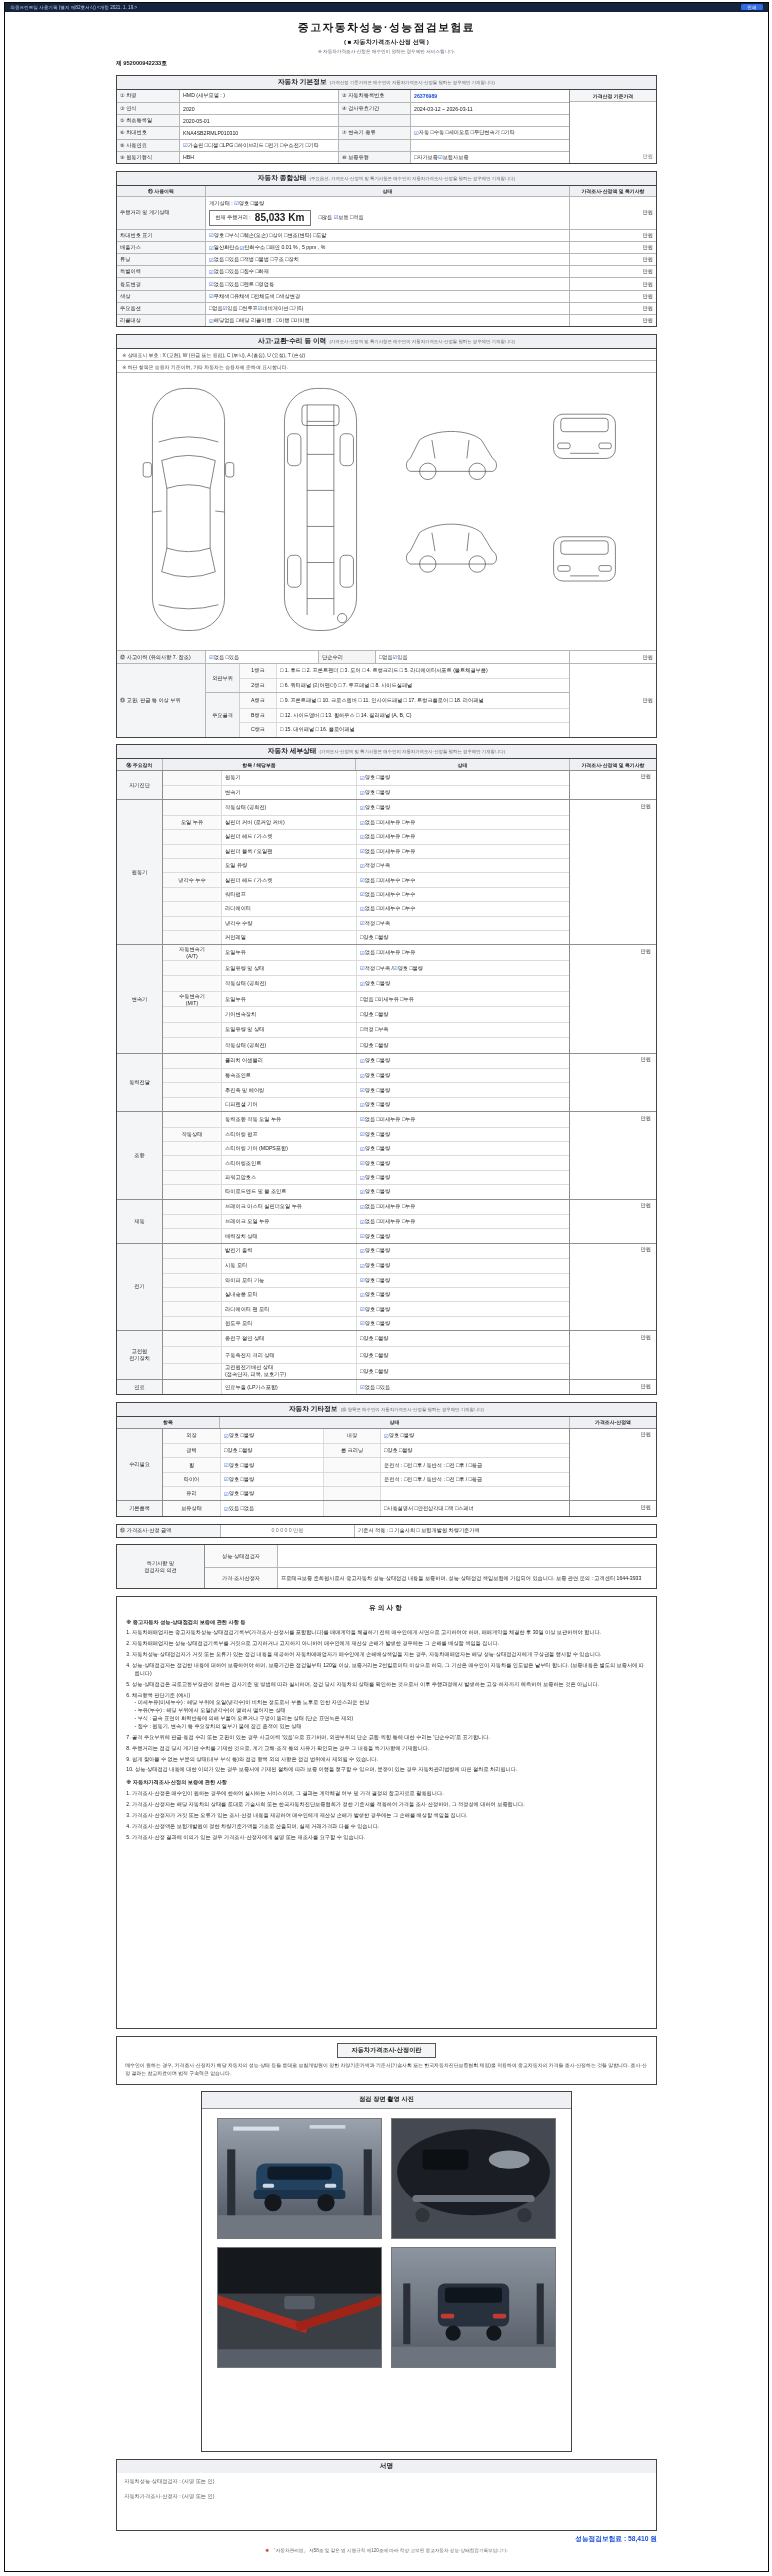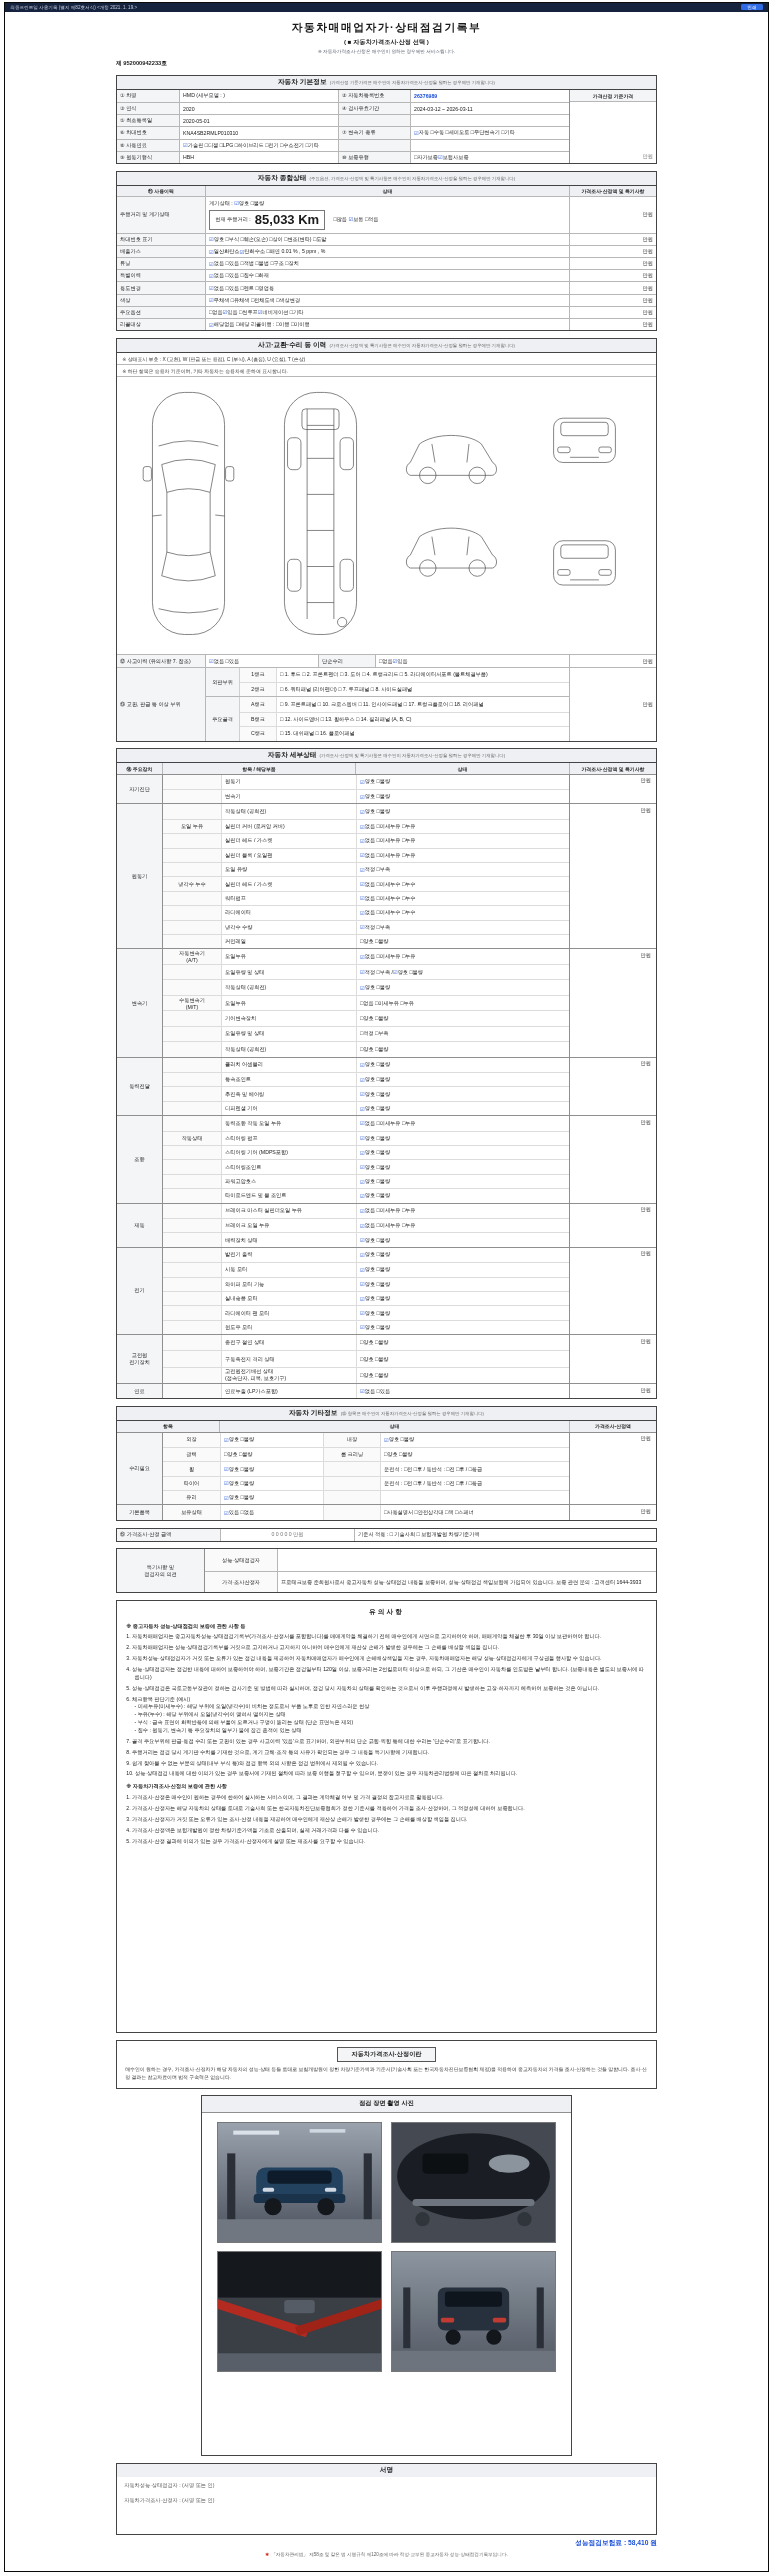--- a/index.html
+++ b/index.html
@@ -37,21 +37,21 @@
 .on{color:#1b4fd8;font-weight:bold}
 .blue{color:#1b4fd8;font-weight:bold}
 .basic-flex{display:flex}
 .basic-main{flex:1;min-width:0}
 .basic-price{width:87px;flex:none;border-left:0.5px solid #8f8f8f;display:flex;flex-direction:column}
 .bp-h{background:#f4f5f7;border-bottom:0.5px solid #b7b7b7;padding:2.6px 2.1px;text-align:center;font-size:4.9px;font-weight:bold}
 .bp-v{flex:1;display:flex;align-items:flex-end;justify-content:flex-end;padding:3.1px;color:#777}
 .stack{flex-direction:column;align-items:flex-start;gap:2.6px;padding:3.1px}
 .mileline{display:flex;align-items:center}
 .mile{display:inline-flex;align-items:center;border:0.5px solid #777;padding:1.5px 5.2px;margin-right:8.2px;background:#fff}
-.mile .mv{font-size:13px;font-weight:bold;margin-left:4.1px}
+.mile .mv{font-size:10px;font-weight:bold;margin-left:4.1px}
 .legend{padding:2.6px 5.2px;font-size:4.9px;color:#333;border-top:0.5px solid #b7b7b7}
 .legend.first{border-top:none}
 .diagrams{display:flex;justify-content:space-around;align-items:center;height:278px;border-top:0.5px solid #b7b7b7;padding:5.2px}
 .cardia svg{width:103px;height:258px}
 .exch-body{display:flex;flex-direction:column}
 .exch-grp{display:flex;flex:1}
 .exch-grp>*+*{border-left:0.5px solid #d0d0d0}
 .exch-grp.bt{border-top:0.5px solid #b7b7b7}
 .egname{background:#f4f5f7;justify-content:center;text-align:center}
 .grow{display:flex;flex:1;min-height:14.4px}
@@ -93,21 +93,21 @@
 
 <div class="sheet">
 
   <div class="topbar">
     <span>최종프린트일 사용기록  (별지 제82호서식)  &lt;개정 2021. 1. 19.&gt;</span>
     <span class="printbtn">인쇄</span>
   </div>
 
   <div class="inner">
     <div class="doc-header">
-      <div class="doc-title">자동차매매업자가·상태점검기록부</div>
+      <div class="doc-title">중고자동차성능·성능점검보험료</div>
       <div class="doc-sub">( ■ 자동차가격조사·산정 선택 )</div>
       <div class="doc-note">※ 자동차가격조사·산정은 매수인이 원하는 경우에만 서비스됩니다.</div>
       <div class="doc-no">제 952000942233호</div>
     </div>
 
     <div class="section">
       <div class="sec-bar"><span>자동차 기본정보</span><span class="note">(가격산정 기준가격은 매수인이 자동차가격조사·산정을 원하는 경우에만 기재합니다)</span></div>
       <div class="tbl basic-flex">
         <div class="basic-main">
           <div class="row first">

